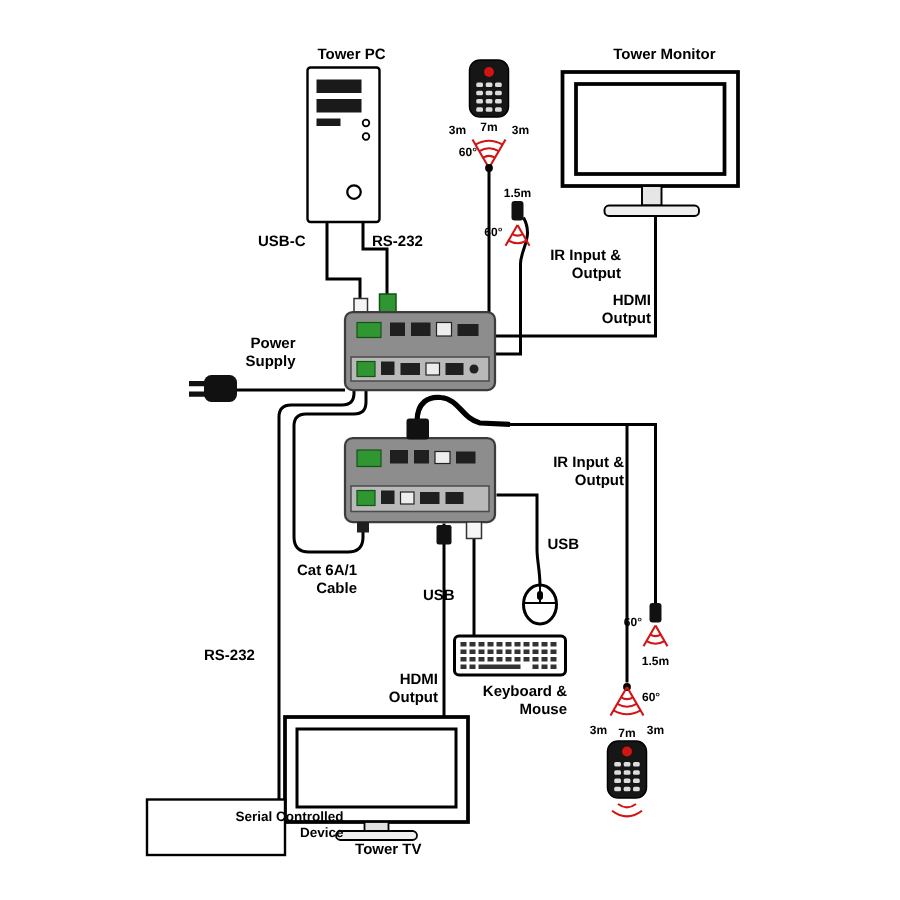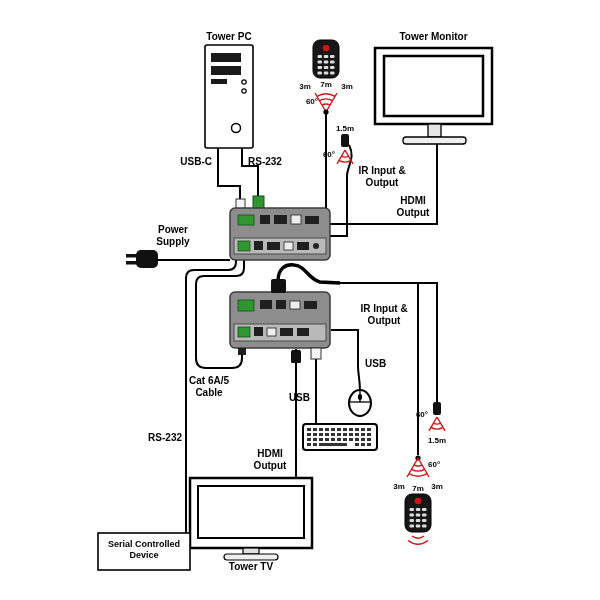--- a/index.html
+++ b/index.html
@@ -1,22 +1,22 @@
 <!DOCTYPE html>
 <html><head>
 <meta charset="utf-8">
 <style>
   html,body{margin:0;padding:0;background:#fff;}
   .canvas{position:relative;width:600px;height:600px;background:#fff;overflow:hidden;
           font-family:"Liberation Sans",sans-serif;}
   .canvas svg{position:absolute;left:0;top:0;}
   .lbl{position:absolute;font-weight:700;font-size:10px;line-height:1.18;color:#000;
        white-space:pre-line;}
-  .tc{text-align:center}.tr{text-align:right}.tl{text-align:left}
-  .small{font-size:9px;}
+  .tc{text-align:right}.tr{}.tl{text-align:left}
+  .small{font-size:9px;margin-left:40px;}
   .m{font-family:"Liberation Sans",sans-serif;font-size:8px;font-weight:700;fill:#000;}
 </style>
 </head>
 <body>
 
 <div class="canvas">
 
 <svg width="600" height="600" viewBox="0 0 600 600">
 
   <g stroke="#000" stroke-width="2" fill="none">
@@ -218,24 +218,26 @@
 <div class="lbl tr" style="left:172px;top:156px;width:40px">USB-C</div>
 <div class="lbl tl" style="left:248px;top:156px;width:44px">RS-232</div>
 <div class="lbl tc" style="left:350px;top:165px;width:64px">IR Input &amp;
 Output</div>
 <div class="lbl tc" style="left:392px;top:195px;width:42px">HDMI
 Output</div>
 <div class="lbl tc" style="left:149px;top:224px;width:48px">Power
 Supply</div>
 <div class="lbl tc" style="left:352px;top:303px;width:64px">IR Input &amp;
 Output</div>
-<div class="lbl tc" style="left:180px;top:375px;width:58px">Cat 6A/5
+<div class="lbl tc" style="left:180px;top:375px;width:58px">Cat 6A/1
 Cable</div>
 <div class="lbl tl" style="left:365px;top:358px;width:30px">USB</div>
 <div class="lbl tr" style="left:282px;top:392px;width:28px">USB</div>
 <div class="lbl tr" style="left:136px;top:432px;width:46px">RS-232</div>
 <div class="lbl tc" style="left:248px;top:448px;width:44px">HDMI
 Output</div>
+<div class="lbl tc" style="left:304px;top:456px;width:74px">Keyboard &amp;
+Mouse</div>
 <div class="lbl tc" style="left:221px;top:561px;width:60px">Tower TV</div>
 <div class="lbl tc small" style="left:99px;top:539px;width:90px">Serial Controlled
 Device</div>
 
 </div>
 
 </body></html>

